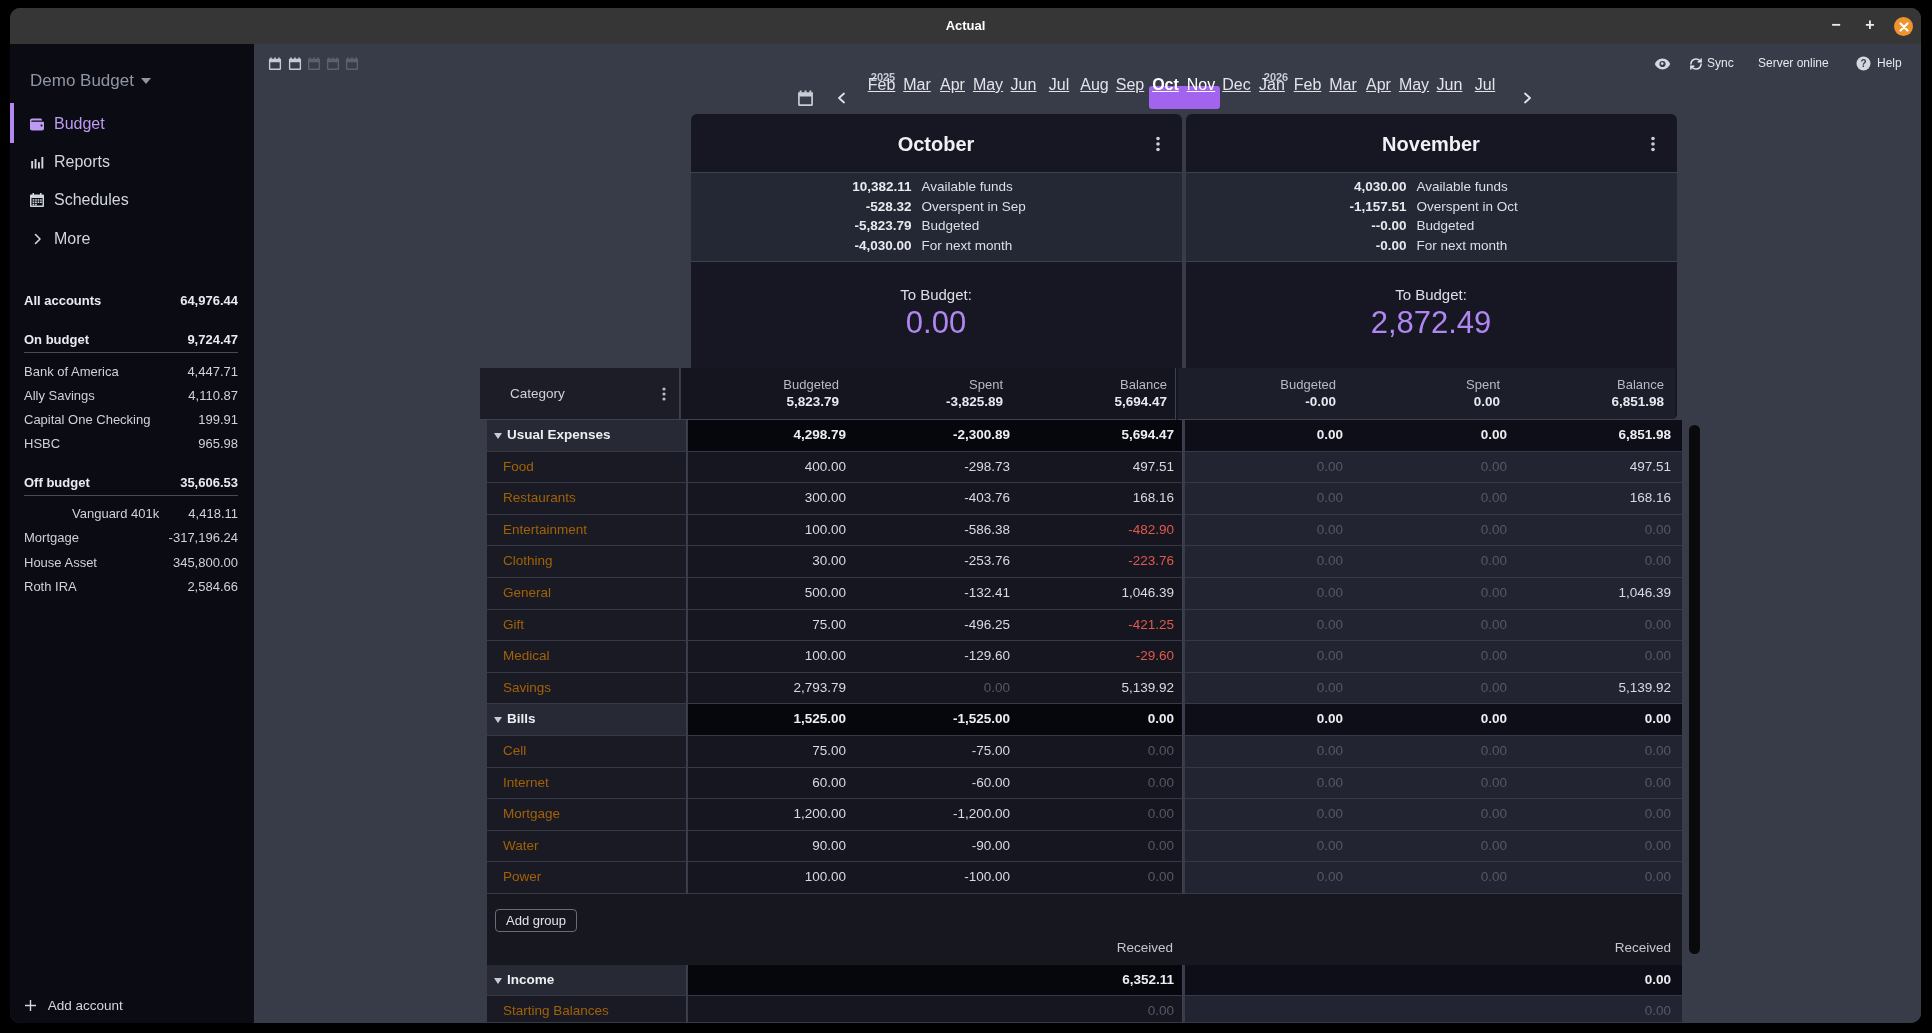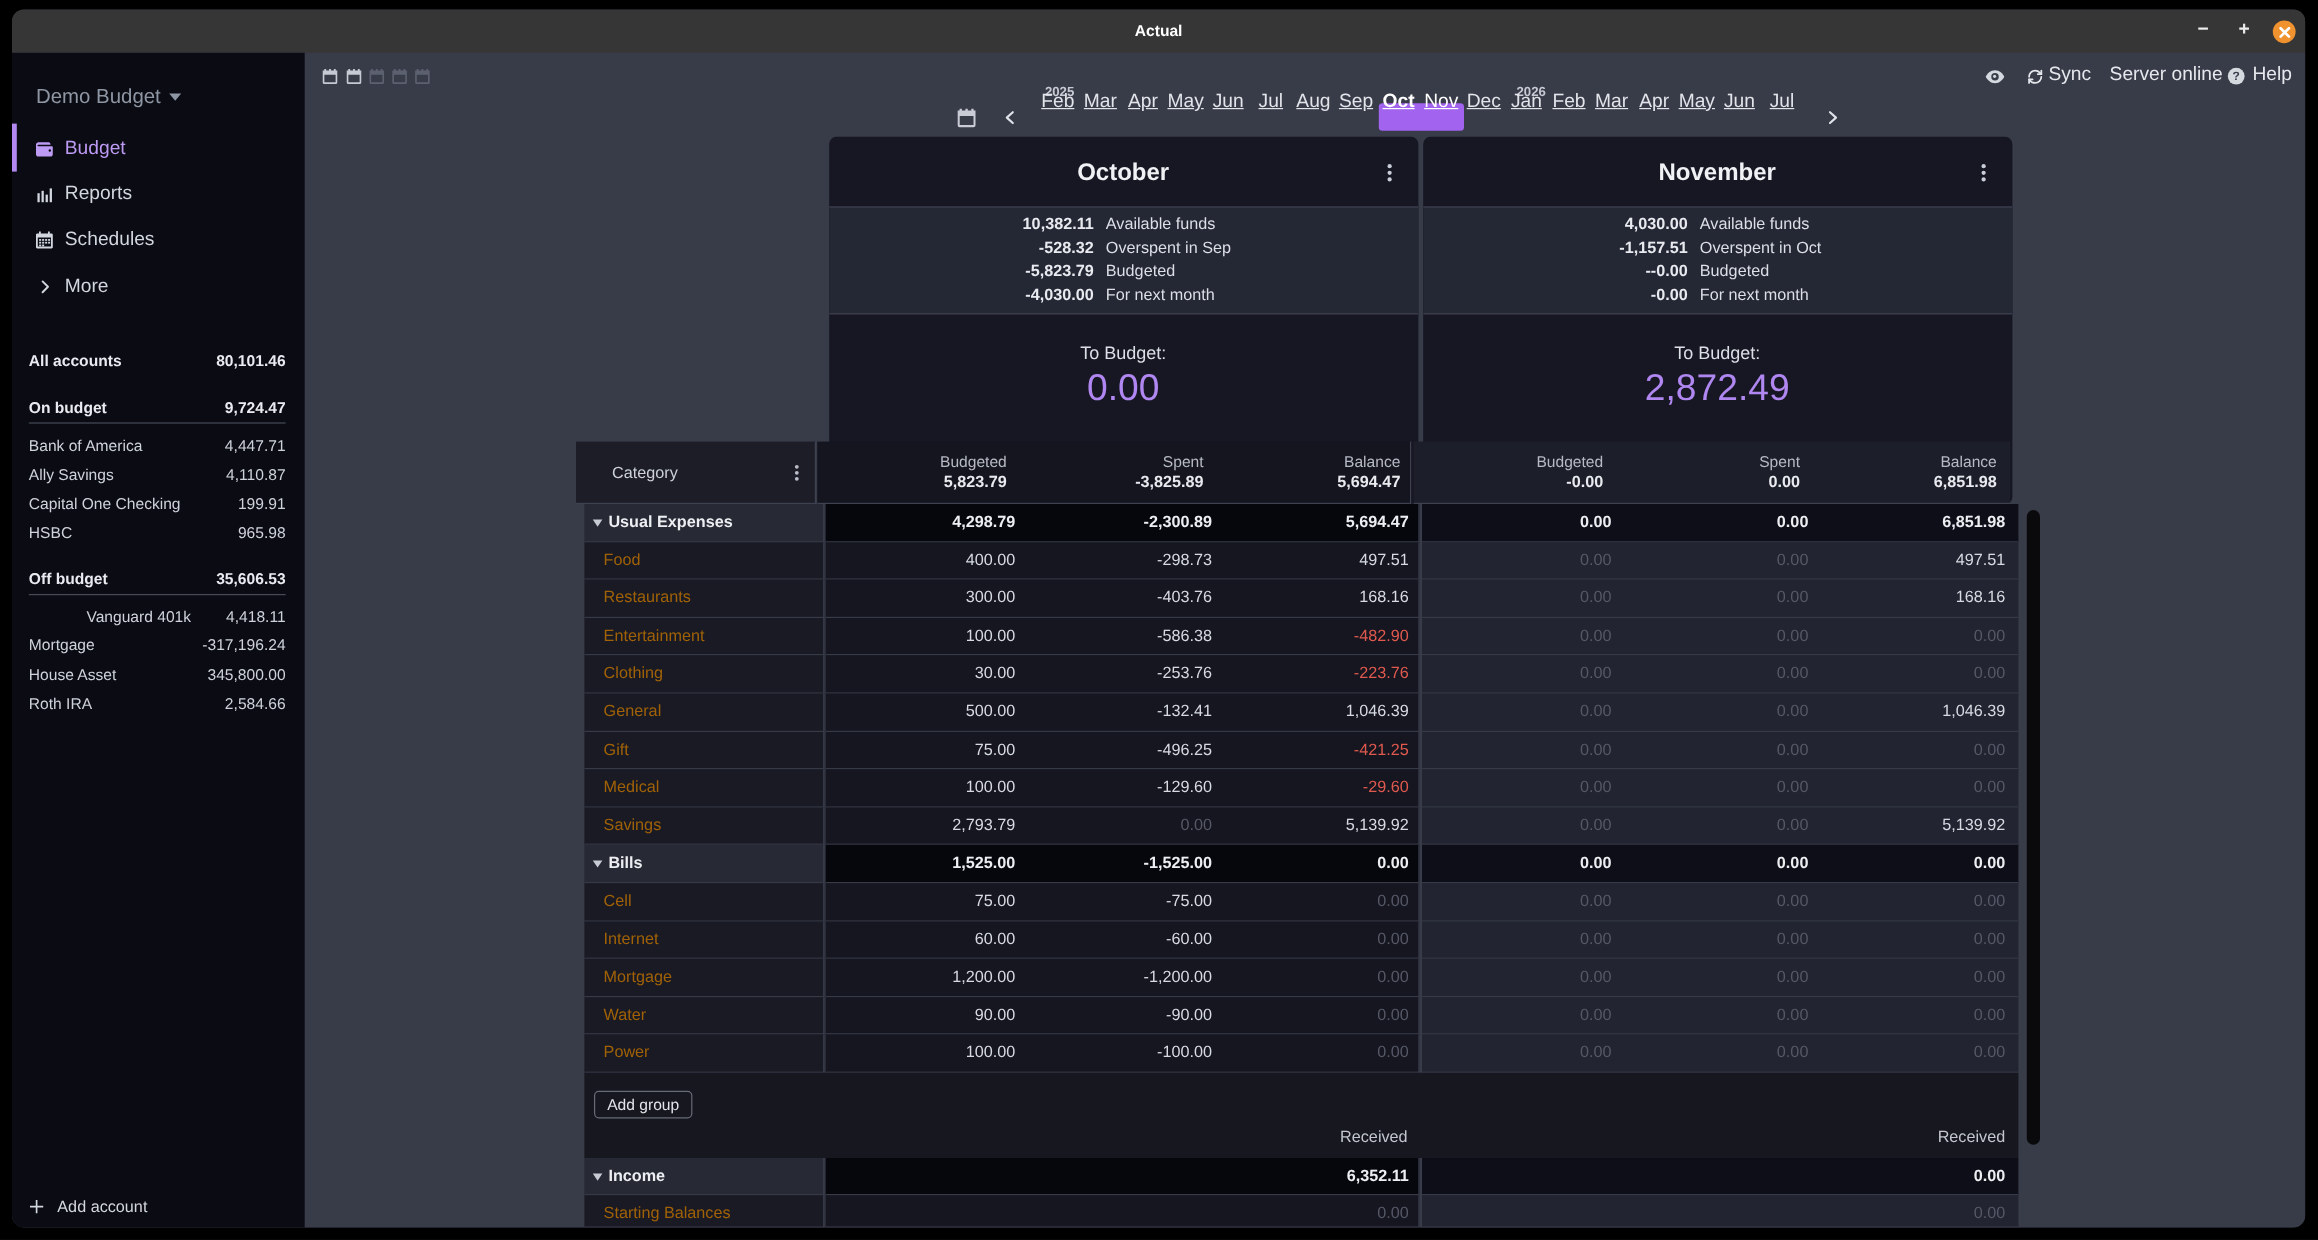--- a/index.html
+++ b/index.html
@@ -15,21 +15,21 @@
 #sidebar { position:absolute; left:0; top:36px; width:244px; bottom:0; background:#0a0b13; color:#d2d6de; }
 .sbrow { position:absolute; left:14px; right:16px; height:20px; line-height:20px; font-size:13px; color:#ced2da; }
 .sbrow .amt { float:right; }
 .sbhead { font-weight:bold; color:#e9ebf0; font-size:13px; }
 .sbhr { position:absolute; left:14px; right:16px; height:0; border-bottom:1px solid #474b56; }
 .navitem { position:absolute; left:0; width:100%; height:24px; line-height:24px; font-size:16px; color:#d2d6de; }
 .navitem svg { position:absolute; left:19px; top:4px; }
 .navitem .lbl { position:absolute; left:44px; }
 
 #main { position:absolute; left:244px; top:36px; right:0; bottom:0; background:#383b48; }
-.topctl { position:absolute; top:46px; height:18px; line-height:18px; font-size:16px; color:#e6e8ed; }
+.topctl { position:absolute; top:46px; height:18px; line-height:18px; font-size:12px; color:#e6e8ed; }
 
 .mn { position:absolute; top:68px; height:17px; line-height:17px; font-size:16px; color:#e2e4ea; transform:translateX(-50%); white-space:nowrap;text-decoration:underline; }
 .yr { position:absolute; top:63px; height:13px; line-height:13px; font-size:11px; font-weight:bold; color:#c7cad2; transform:translateX(-50%); }
 #pill { position:absolute; left:1139px; top:78px; width:71px; height:23px; border-radius:3px; background:#a263ef; }
 
 .card { position:absolute; top:106px; width:491px; height:306px; border-radius:6px; background:#161723; overflow:hidden; }
 .card .hd { position:absolute; top:0; left:0; right:0; height:58px; }
 .card .hd .t { position:absolute; left:0; right:0; top:19.5px; text-align:center; font-size:20px; font-weight:bold; color:#f0f1f5; height:23px; line-height:20px;}
 .card .mid { position:absolute; top:58px; left:0; right:0; height:90px; background:#242734; border-top:1px solid #3e4150; border-bottom:1px solid #3e4150; }
 .mrow { position:absolute; left:0; right:0; height:20px; line-height:20px; font-size:13.5px; color:#dcdfe6; }
@@ -120,21 +120,21 @@
         </svg>
       <span class="lbl">Schedules</span>
     </div>
     <div class="navitem" style="top:183px;">
       <svg width="12" height="12" viewBox="0 0 12 12" style="left:22px;top:6px;">
           <path d="M3.5 1.5 L8 6 L3.5 10.5" stroke="#d2d6de" stroke-width="1.6" fill="none" stroke-linecap="round" stroke-linejoin="round"></path>
         </svg>
       <span class="lbl">More</span>
     </div>
 
-    <div class="sbrow sbhead" style="top:247px;">All accounts <span class="amt">80,101.46</span></div>
+    <div class="sbrow sbhead" style="top:247px;">All accounts <span class="amt">64,976.44</span></div>
     <div class="sbrow sbhead" style="top:286px;">On budget <span class="amt">9,724.47</span></div>
     <div class="sbhr" style="top:308px;"></div>
     <div class="sbrow" style="top:318px;">Bank of America <span class="amt">4,447.71</span></div>
     <div class="sbrow" style="top:342px;">Ally Savings <span class="amt">4,110.87</span></div>
     <div class="sbrow" style="top:366px;">Capital One Checking <span class="amt">199.91</span></div>
     <div class="sbrow" style="top:390px;">HSBC <span class="amt">965.98</span></div>
     <div class="sbrow sbhead" style="top:429px;">Off budget <span class="amt">35,606.53</span></div>
     <div class="sbhr" style="top:451px;"></div>
     <div class="sbrow" style="top:460px;margin-left:48px;">Vanguard 401k <span class="amt">4,418.11</span></div>
     <div class="sbrow" style="top:484px;">Mortgage <span class="amt">-317,196.24</span></div>

